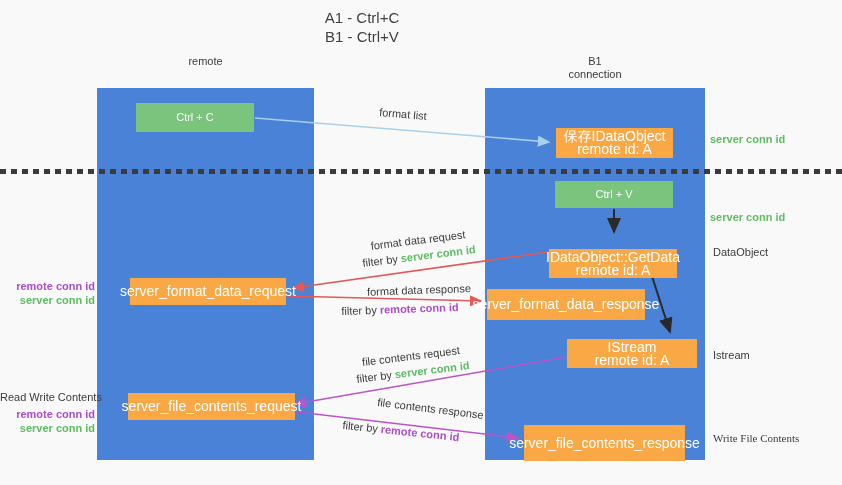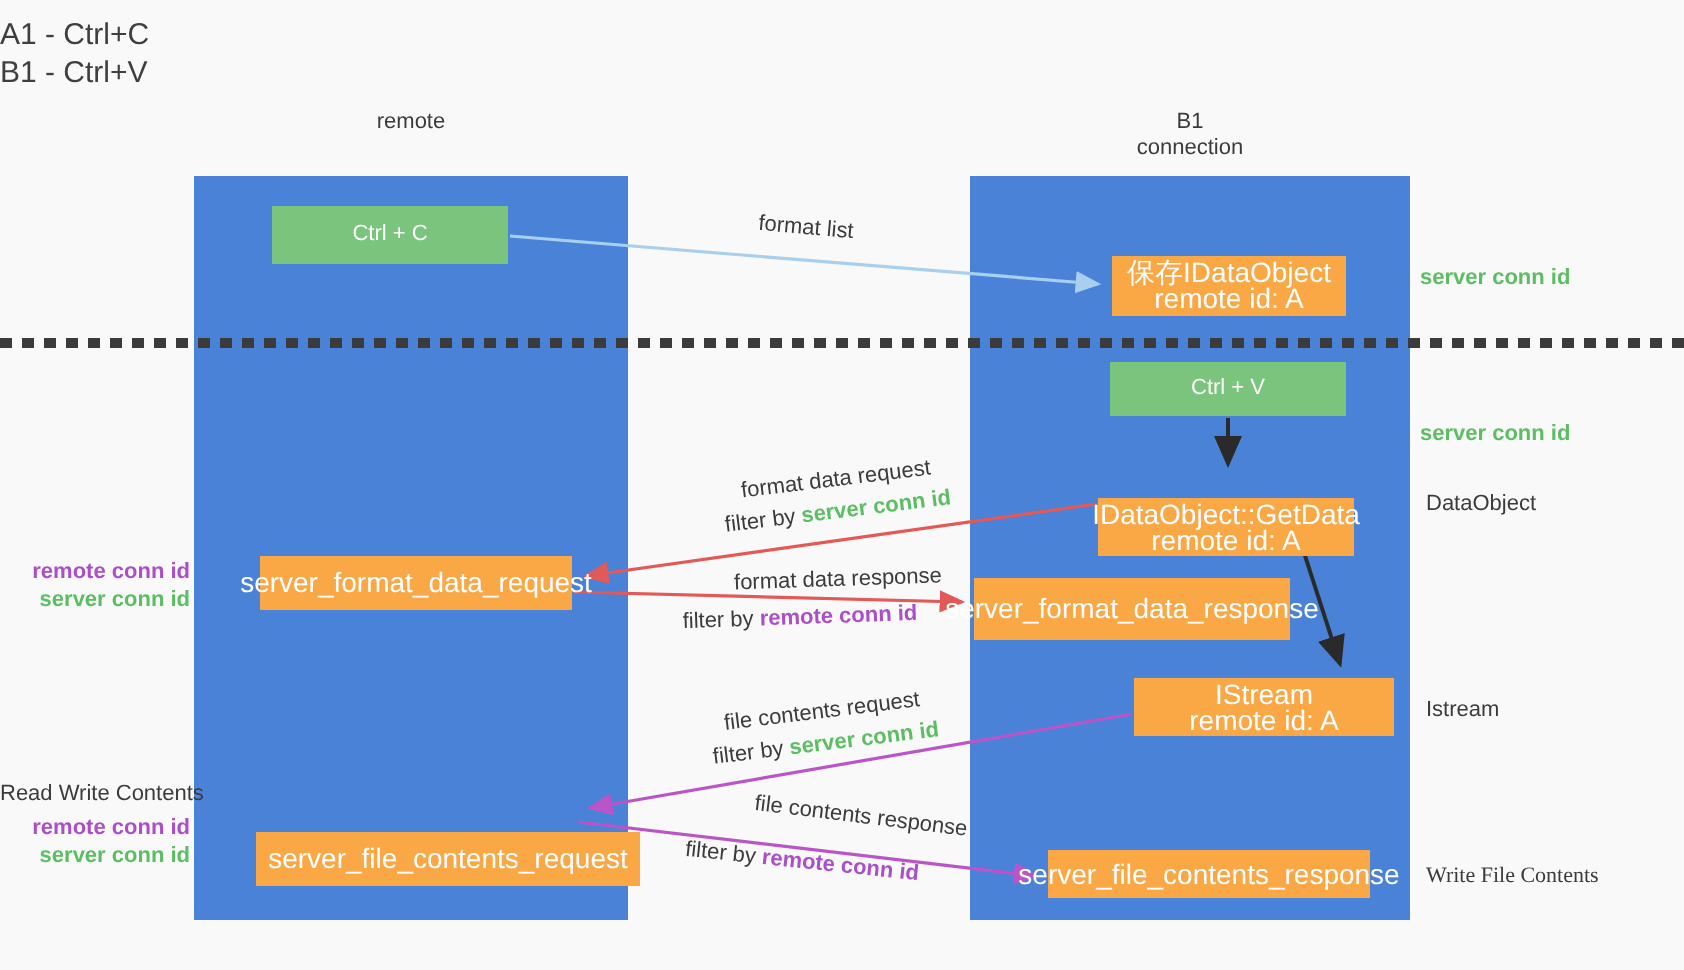--- a/index.html
+++ b/index.html
@@ -8,21 +8,21 @@
     background:#f9f9f9;
   }
   .canvas{
     position:relative;
     width:842px;height:485px;
     background:#f9f9f9;
     overflow:hidden;
   }
   .title{
     position:absolute;left:0;top:8px;width:724px;
-    color:#3f3f3f;
+    text-align:center;color:#3f3f3f;
     font-size:15px;line-height:19px;
   }
   .col-header{
     position:absolute;top:55px;
     text-align:center;color:#3b3b3b;
     font-size:11px;line-height:13px;
   }
   .lifeline{
     position:absolute;top:88px;height:372px;
     background:#4a82d8;
@@ -117,24 +117,24 @@
   <div class="box orange-box" style="left:130px;top:278px;width:156px;height:27px;">
     <span>server_format_data_request</span>
   </div>
   <div class="box orange-box" style="left:487px;top:289px;width:158px;height:31px;">
     <span>server_format_data_response</span>
   </div>
   <div class="box orange-box" style="left:567px;top:339px;width:130px;height:29px;">
     <span>IStream</span>
     <span>remote id: A</span>
   </div>
-  <div class="box orange-box" style="left:128px;top:416px;width:192px;height:27px;">
+  <div class="box orange-box" style="left:128px;top:393px;width:167px;height:27px;">
     <span>server_file_contents_request</span>
   </div>
-  <div class="box orange-box" style="left:524px;top:425px;width:161px;height:24px;">
+  <div class="box orange-box" style="left:524px;top:425px;width:161px;height:36px;">
     <span>server_file_contents_response</span>
   </div>
 
   <div class="lbl mid" style="left:353px;top:108px;width:100px;transform:rotate(5deg);">format list</div>
 
   <div class="lbl mid" style="left:368px;top:234px;width:100px;transform:rotate(-7deg);">format data request</div>
   <div class="lbl mid" style="left:359px;top:250px;width:120px;transform:rotate(-7deg);">
     <span>filter by </span><span class="green-t">server conn id</span>
   </div>
 

